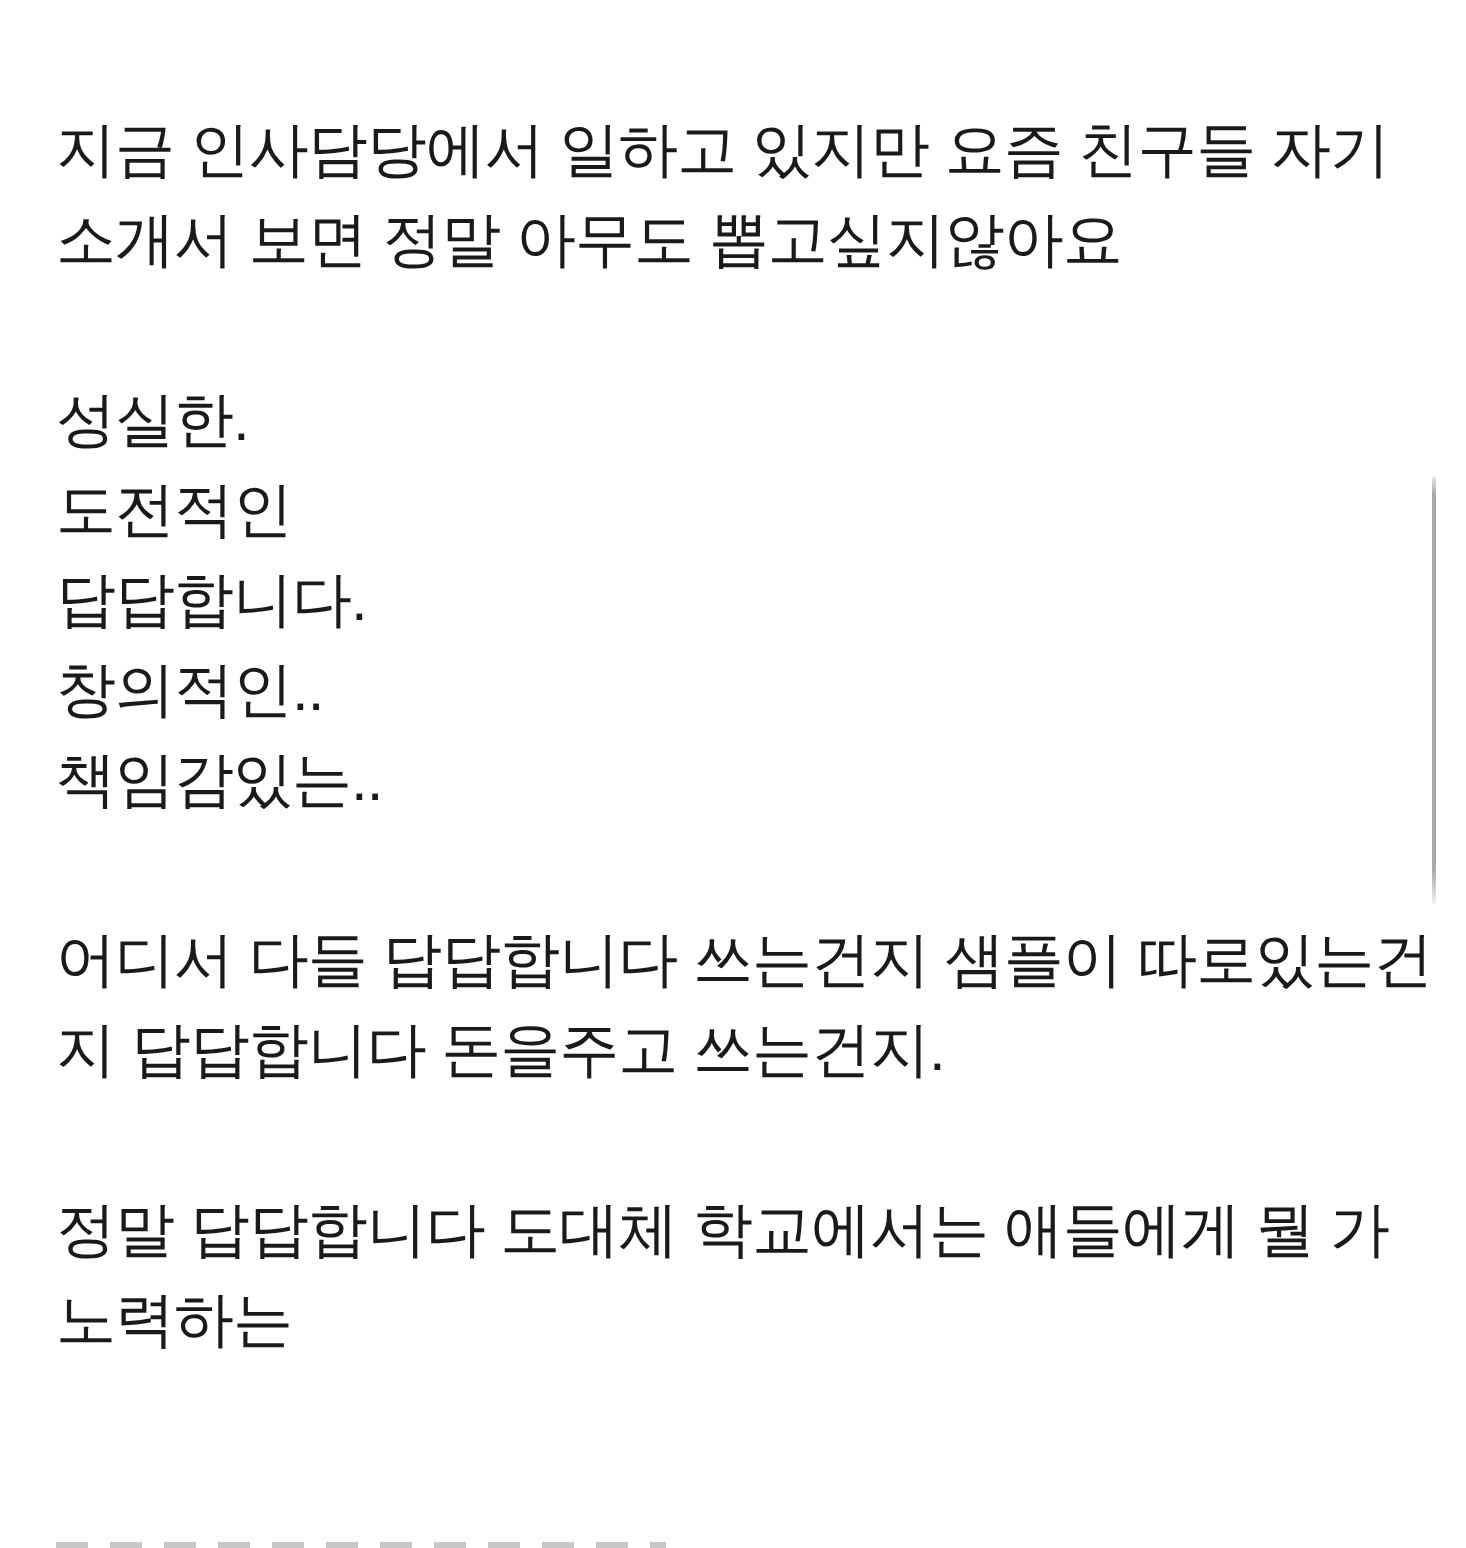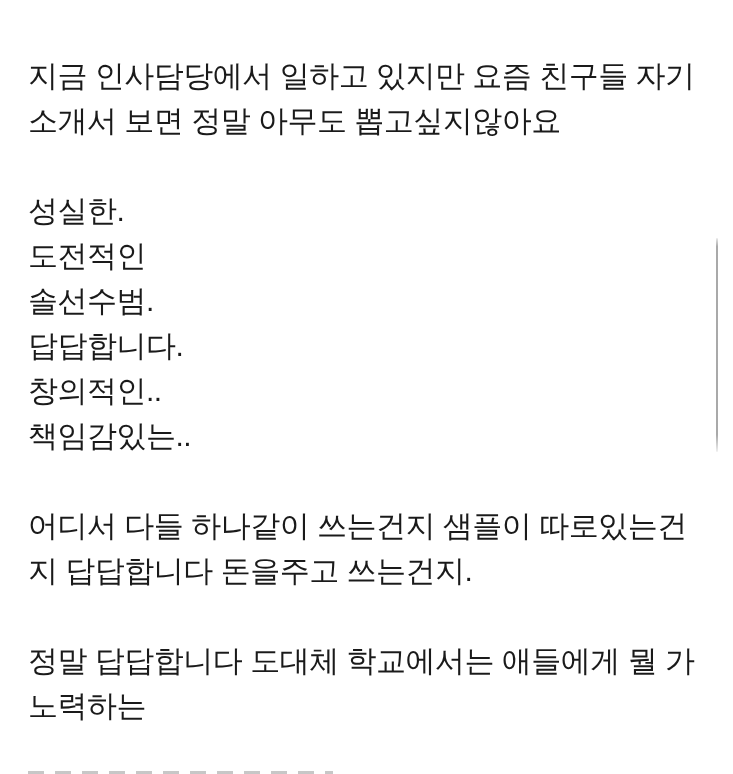--- a/index.html
+++ b/index.html
@@ -59,26 +59,25 @@
 </head>
 <body style="background: rgb(255, 255, 255);">
 
 <div class="post-body" style="color: rgb(26, 26, 26);">
 
 <div class="line">지금 인사담당에서 일하고 있지만 요즘 친구들 자기</div>
     <div class="line">소개서 보면 정말 아무도 뽑고싶지않아요</div>
     <div class="line"></div>
     <div class="line">성실한.</div>
     <div class="line">도전적인</div>
-    <div class="line">솔선수범.</div>
     <div class="line">답답합니다.</div>
     <div class="line">창의적인..</div>
     <div class="line">책임감있는..</div>
     <div class="line"></div>
-    <div class="line">어디서 다들 하나같이 쓰는건지 샘플이 따로있는건</div>
+    <div class="line">어디서 다들 답답합니다 쓰는건지 샘플이 따로있는건</div>
     <div class="line">지 답답합니다 돈을주고 쓰는건지.</div>
     <div class="line"></div>
     <div class="line">정말 답답합니다 도대체 학교에서는 애들에게 뭘 가</div>
     <div class="line">노력하는</div>
   </div>
 
 <div class="scrollbar-thumb"></div>
 
 <div class="clipped-next-line"></div>
 

